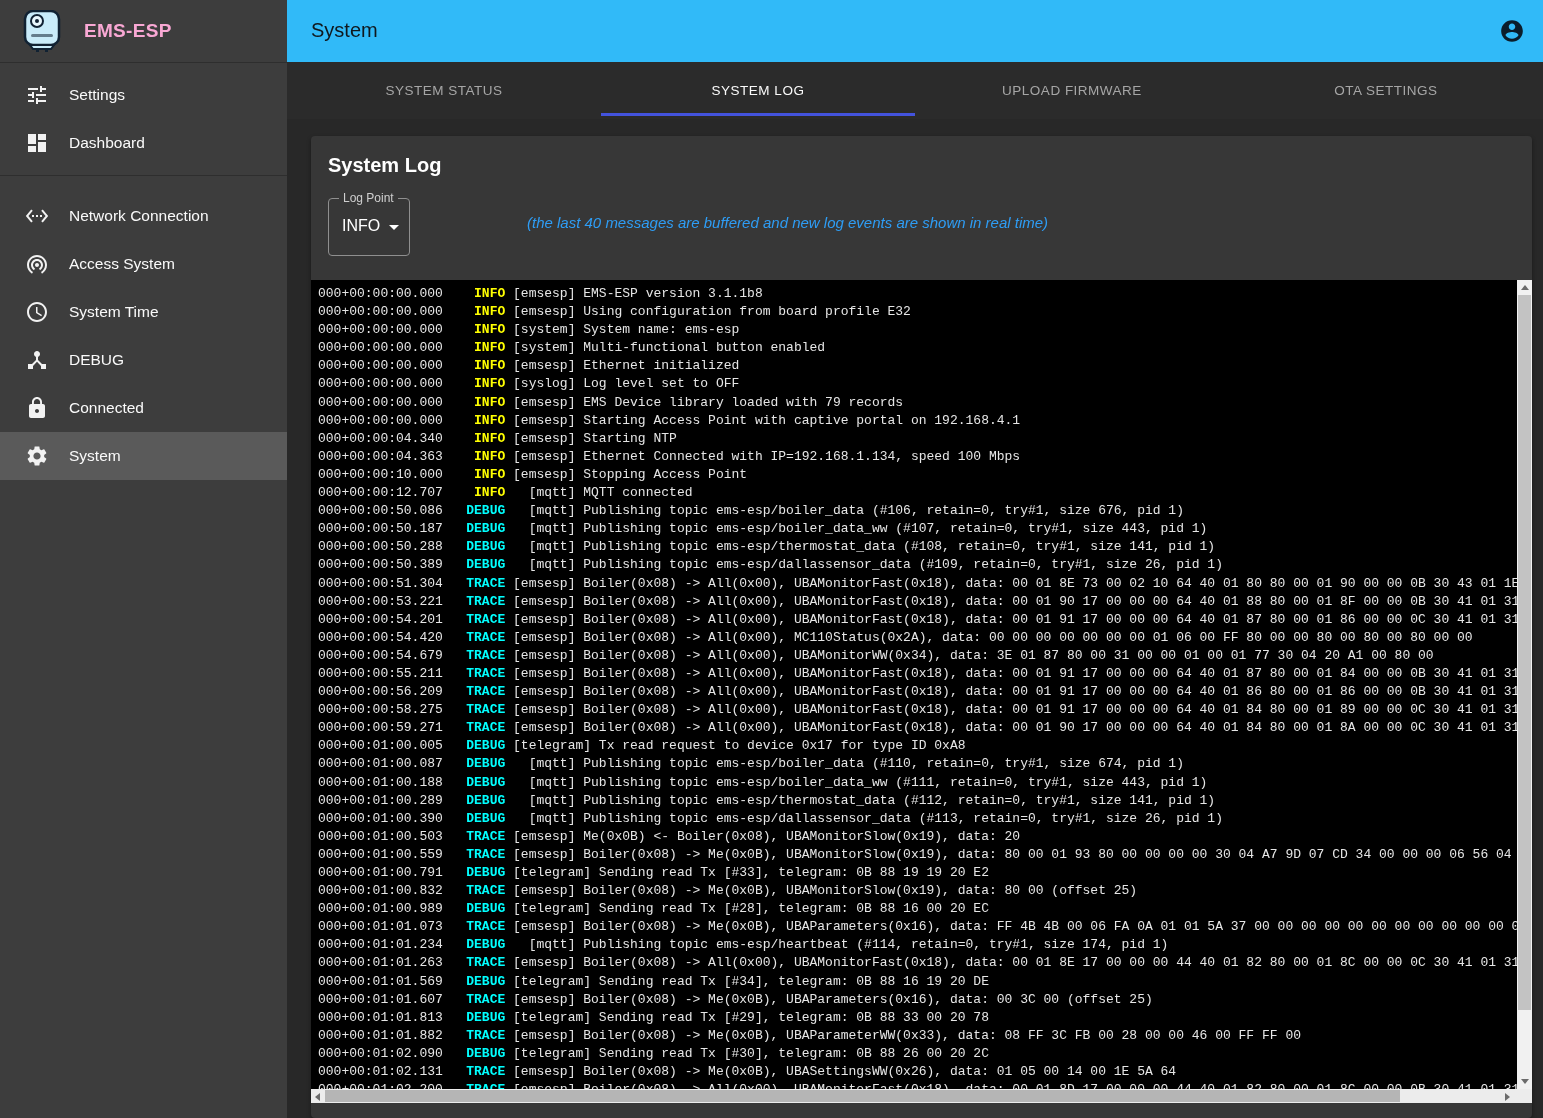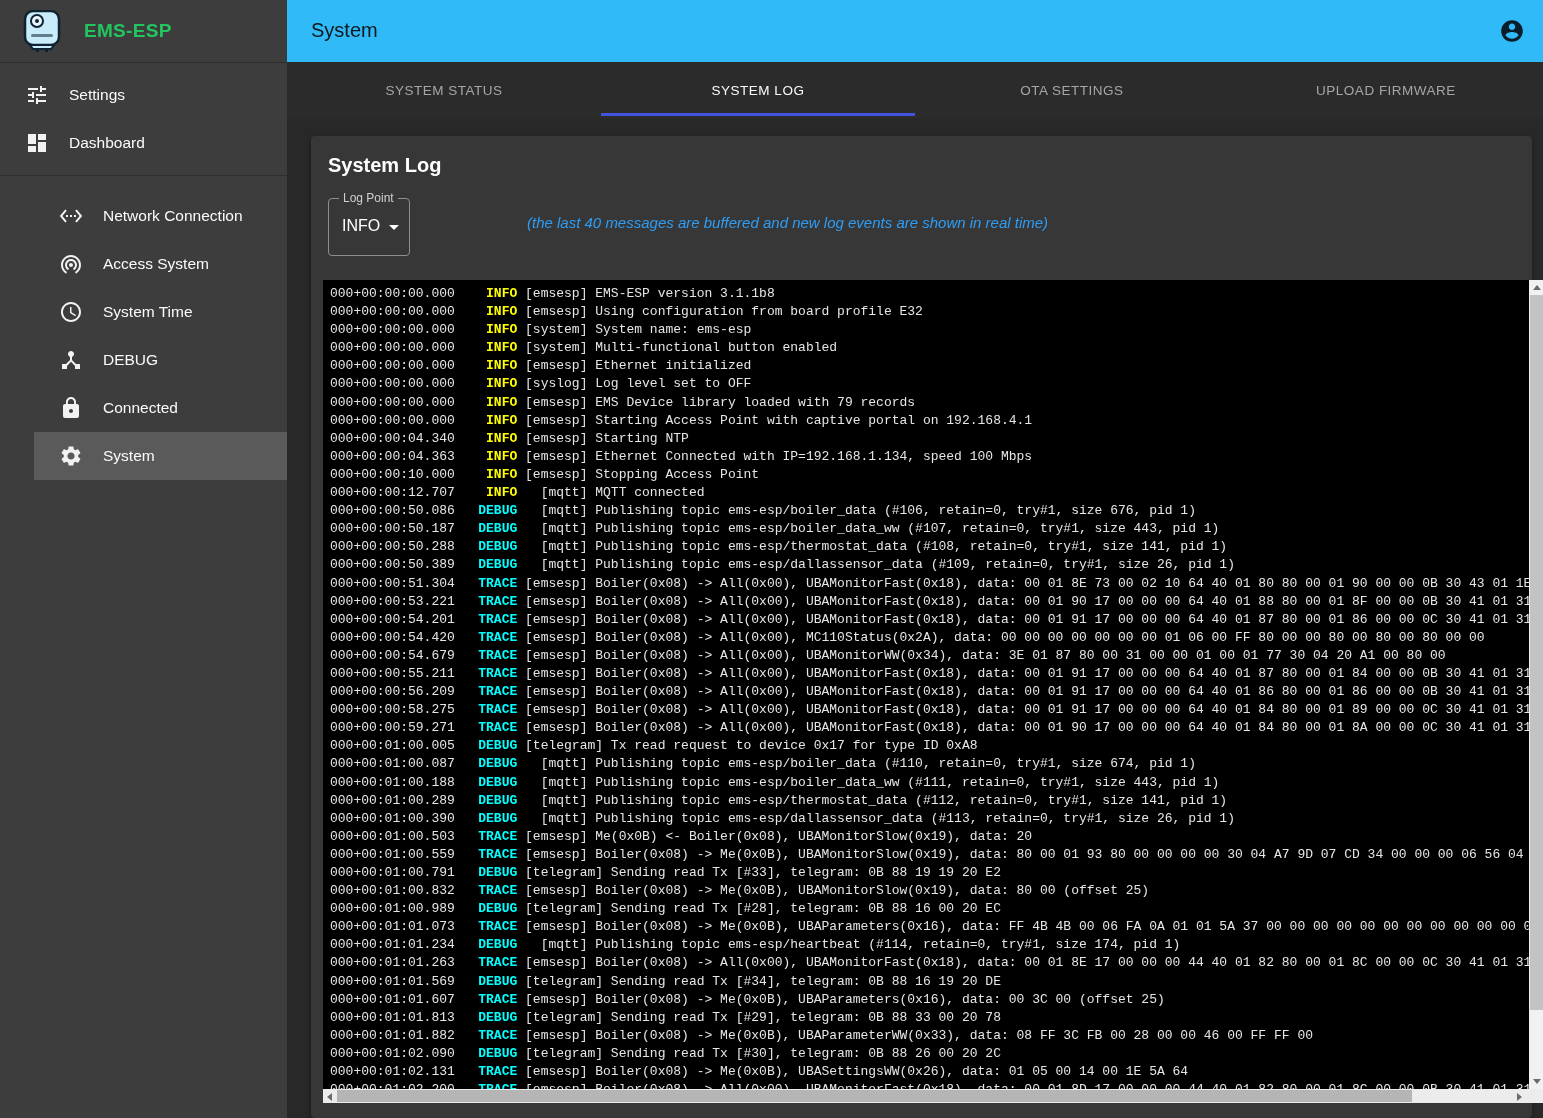--- a/index.html
+++ b/index.html
@@ -3,24 +3,24 @@
 <meta charset="utf-8">
 <style>
   html,body{margin:0;padding:0;background:#1c1c1c;}
   .app{position:relative;width:1543px;height:1118px;overflow:hidden;
        font-family:"Liberation Sans",sans-serif;background:#282828;}
 
   
   .sidebar{position:absolute;left:0;top:0;width:287px;height:1118px;background:#3d3d3d;}
   .sidebar-header{position:relative;height:62px;border-bottom:1px solid #2e2e2e;}
   .logo{position:absolute;left:22px;top:10px;width:40px;height:42px;}
-  .app-title{position:absolute;left:84px;top:20px;color:#22c55e;font-size:19px;font-weight:700;letter-spacing:.3px;}
+  .app-title{position:absolute;left:84px;top:20px;color:#f9a8d4;font-size:19px;font-weight:700;letter-spacing:.3px;}
   .nav-group1{padding-top:8px;}
   .nav-divider{height:1px;background:#2e2e2e;margin:8px 0;}
-  .nav-group2{padding-top:8px;margin-left:34px;}
+  .nav-group2{padding-top:8px;}
   .nav-item{position:relative;height:48px;display:flex;align-items:center;cursor:pointer;}
   .nav-item.selected{background:#5a5a5a;}
   .nav-item .ico{position:absolute;left:25px;width:24px;height:24px;}
   .nav-item .ico svg{width:24px;height:24px;fill:#f2f2f2;}
   .nav-item .lbl{position:absolute;left:69px;color:#fafafa;font-size:15.5px;}
 
   
   .topbar{position:absolute;left:287px;top:0;width:1256px;height:62px;background:#31baf8;}
   .topbar-title{position:absolute;left:24px;top:19px;font-size:20px;font-weight:500;color:#10181d;}
   .account-btn{position:absolute;right:18px;top:18px;width:26px;height:26px;cursor:pointer;}
@@ -41,21 +41,21 @@
   .loglevel{position:absolute;left:17px;top:62px;width:80px;height:56px;border:1px solid #8f8f8f;
             border-radius:4px;cursor:pointer;}
   .loglevel-label{position:absolute;left:10px;top:-8px;background:#373737;padding:0 4px;
                   color:#cfcfcf;font-size:12px;}
   .loglevel-value{position:absolute;left:13px;top:18px;color:#fff;font-size:16px;}
   .loglevel-caret{position:absolute;right:10px;top:26px;width:0;height:0;
                   border-left:5px solid transparent;border-right:5px solid transparent;border-top:5px solid #fff;}
   .hint{position:absolute;left:216px;top:78px;color:#2e9df5;font-size:15px;font-style:italic;}
 
   
-  .logbox{position:absolute;left:12px;top:144px;width:1221px;height:823px;background:#000;}
+  .logbox{position:absolute;left:0;top:144px;width:1221px;height:823px;background:#000;}
   .log-viewport{position:absolute;left:0;top:0;right:15px;bottom:14px;overflow:hidden;}
   .log-lines{padding:5px 0 0 7px;font-family:"Liberation Mono","DejaVu Sans Mono",monospace;
              font-size:13px;line-height:18.1px;color:#e6e6e6;white-space:pre;}
   .log-line{height:18.1px;}
 
   
   .vscroll{position:absolute;right:0;top:0;width:15px;height:809px;background:#f1f1f1;}
   .vthumb{position:absolute;left:1px;right:1px;top:15px;height:715px;background:#c3c3c3;}
   .arr{position:absolute;width:0;height:0;}
   .arr-up{left:3.5px;top:5px;border-left:4px solid transparent;border-right:4px solid transparent;border-bottom:5px solid #6b6b6b;}
@@ -169,25 +169,25 @@
   <div class="tabbar">
     <div class="tab">
       <span>SYSTEM STATUS</span>
 
     </div>
     <div class="tab active">
       <span>SYSTEM LOG</span>
       <div class="indicator"></div>
     </div>
     <div class="tab">
+      <span>UPLOAD FIRMWARE</span>
+
+    </div>
+    <div class="tab">
       <span>OTA SETTINGS</span>
-
-    </div>
-    <div class="tab">
-      <span>UPLOAD FIRMWARE</span>
 
     </div>
   </div>
 
   <div class="card">
     <div class="card-title">System Log</div>
 
     <div class="loglevel">
       <div class="loglevel-label">Log Point</div>
       <div class="loglevel-value">INFO</div>

